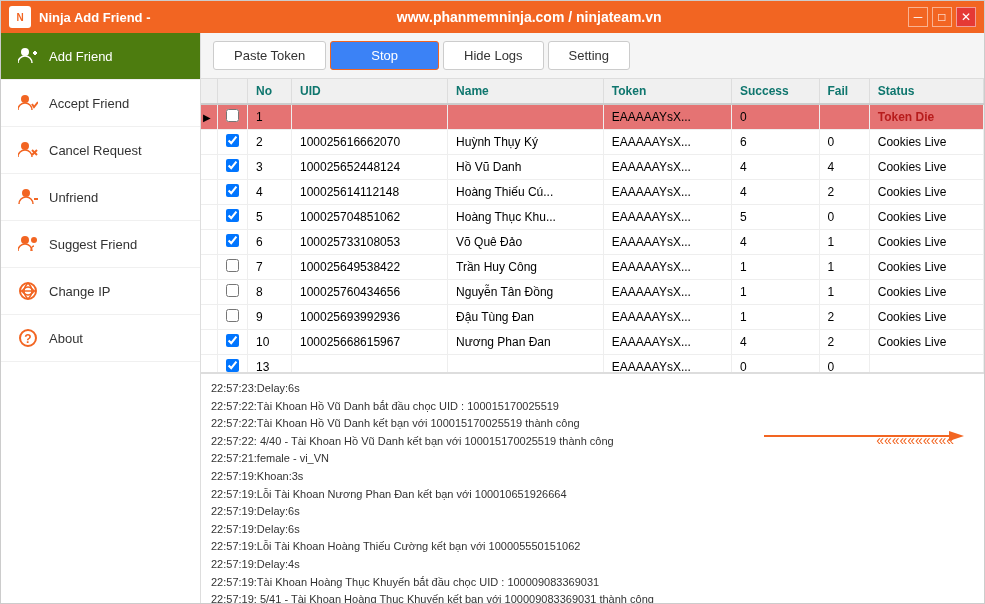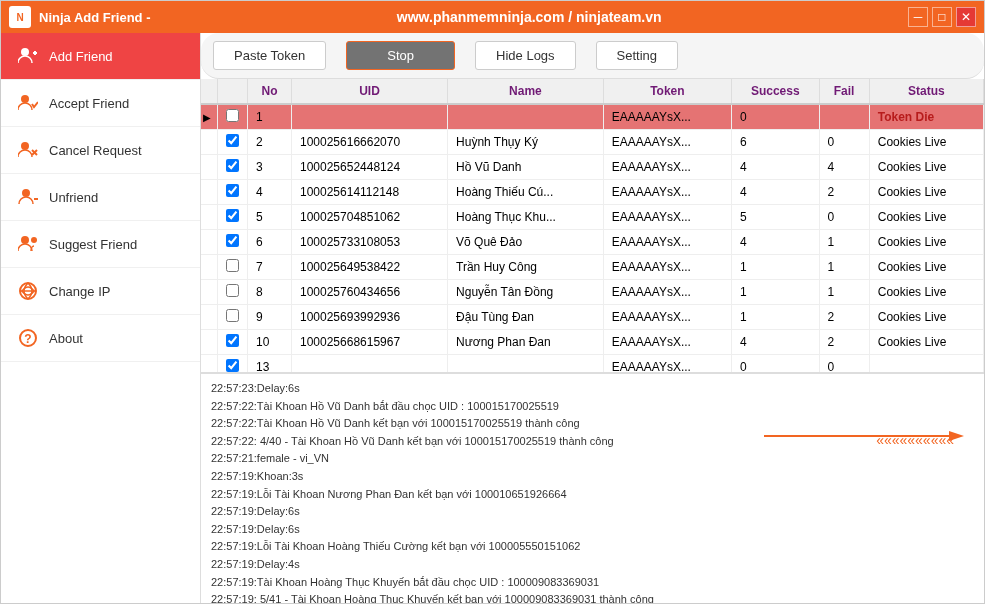--- a/index.html
+++ b/index.html
@@ -75,81 +75,80 @@
       display: flex;
       align-items: center;
       gap: 10px;
       padding: 12px 16px;
       cursor: pointer;
       border-bottom: 1px solid #f0f0f0;
       color: #333;
       font-size: 13px;
     }
     .sidebar-item.active {
-      background: #ef4444;
+      background: #4d7c0f;
       color: #fff;
     }
     .sidebar-icon {
       width: 22px;
       height: 22px;
       display: flex;
       align-items: center;
       justify-content: center;
       font-size: 16px;
     }
     .content-area {
       flex: 1;
       display: flex;
       flex-direction: column;
       overflow: hidden;
     }
     .toolbar {
       display: flex;
       align-items: center;
-      gap: 20px;
+      gap: 4px;
       padding: 8px 12px;
       background: #f5f5f5;
       border-bottom: 1px solid #ddd;
       flex-shrink: 0;
-      border-radius: 18px;
     }
     .toolbar-btn {
       padding: 6px 20px;
       border: 1px solid #ccc;
       background: #fff;
       cursor: pointer;
       border-radius: 3px;
       font-size: 13px;
       color: #333;
     }
     .toolbar-btn.stop-btn {
-      background: #737373;
+      background: #3b82f6;
       color: #fff;
       border-color: #f26522;
       padding: 6px 40px;
     }
     .table-container {
       flex: 1;
       overflow-y: auto;
       border-bottom: 1px solid #ddd;
     }
     table {
       width: 100%;
       border-collapse: collapse;
       font-size: 12px;
     }
     thead tr {
       background: #f0f0f0;
       border-bottom: 2px solid #ccc;
     }
     thead th {
       padding: 5px 8px;
-      text-align: center;
+      text-align: left;
       font-weight: 600;
-      color: #701a75;
+      color: #0f766e;
       border-right: 1px solid #ddd;
     }
     tbody tr { border-bottom: 1px solid #eee; }
     tbody td {
       padding: 4px 8px;
       border-right: 1px solid #eee;
     }
     input[type=checkbox] { cursor: pointer; }
     .log-area {
       height: 230px;

